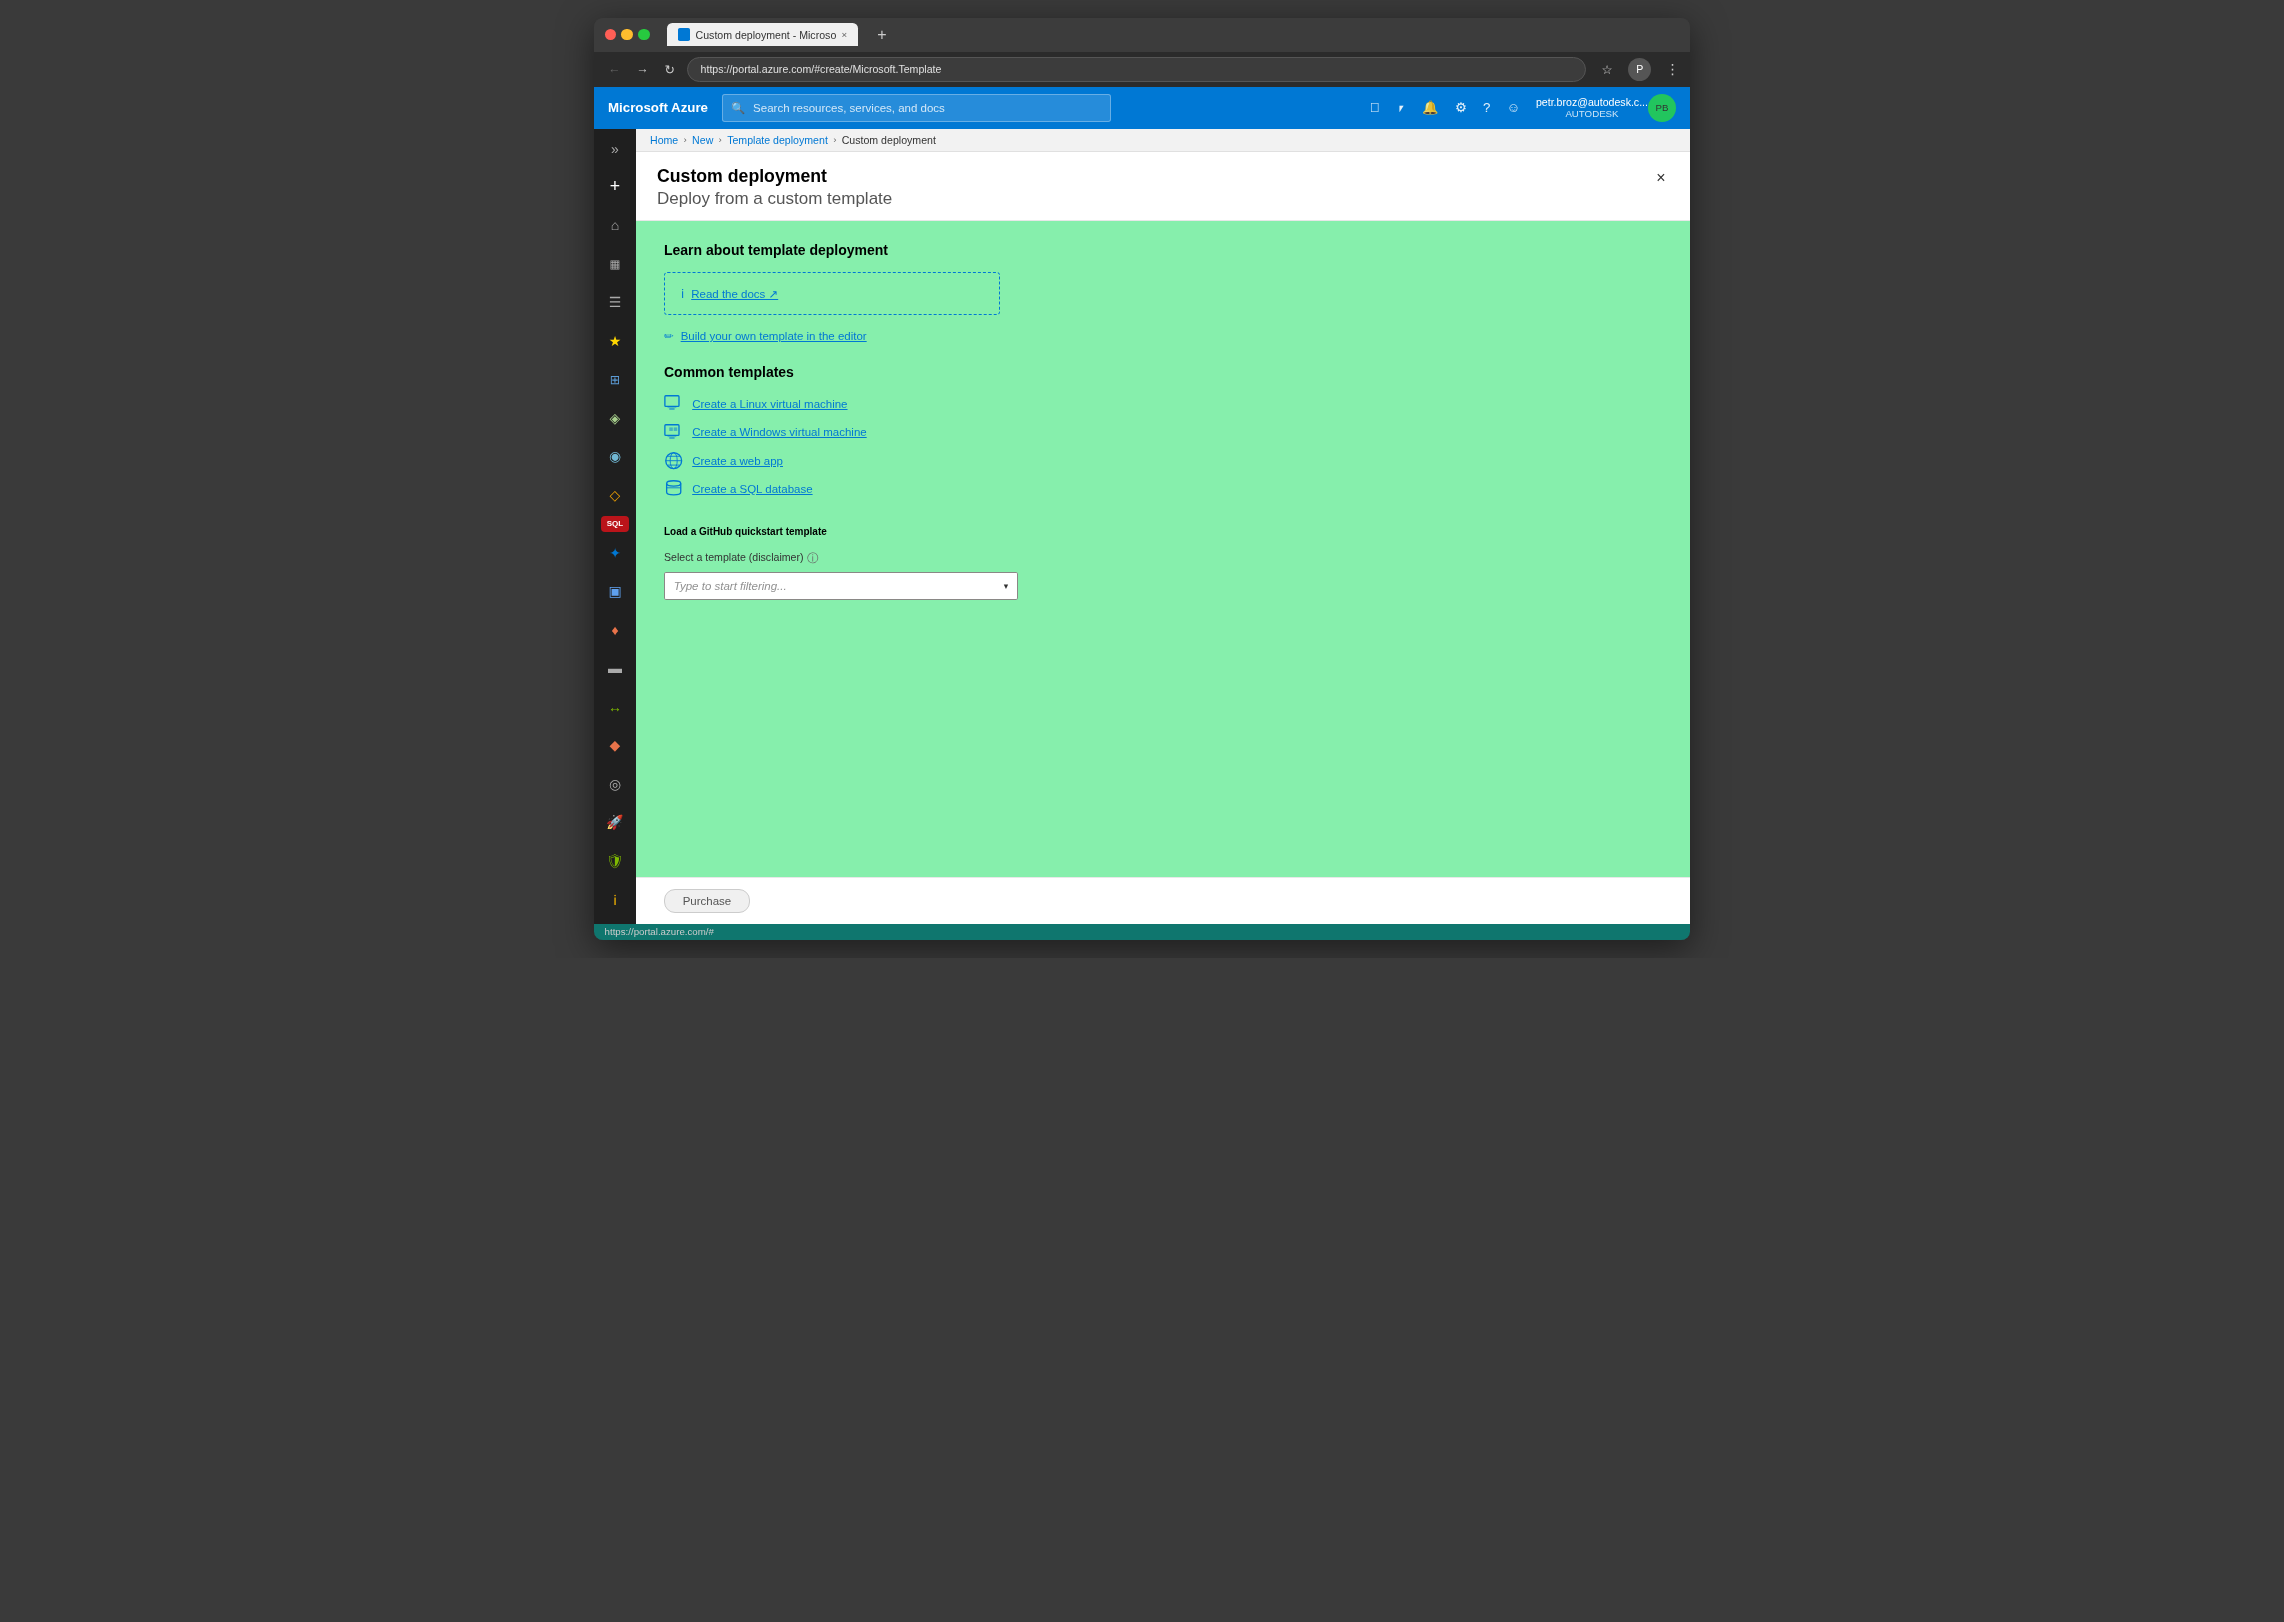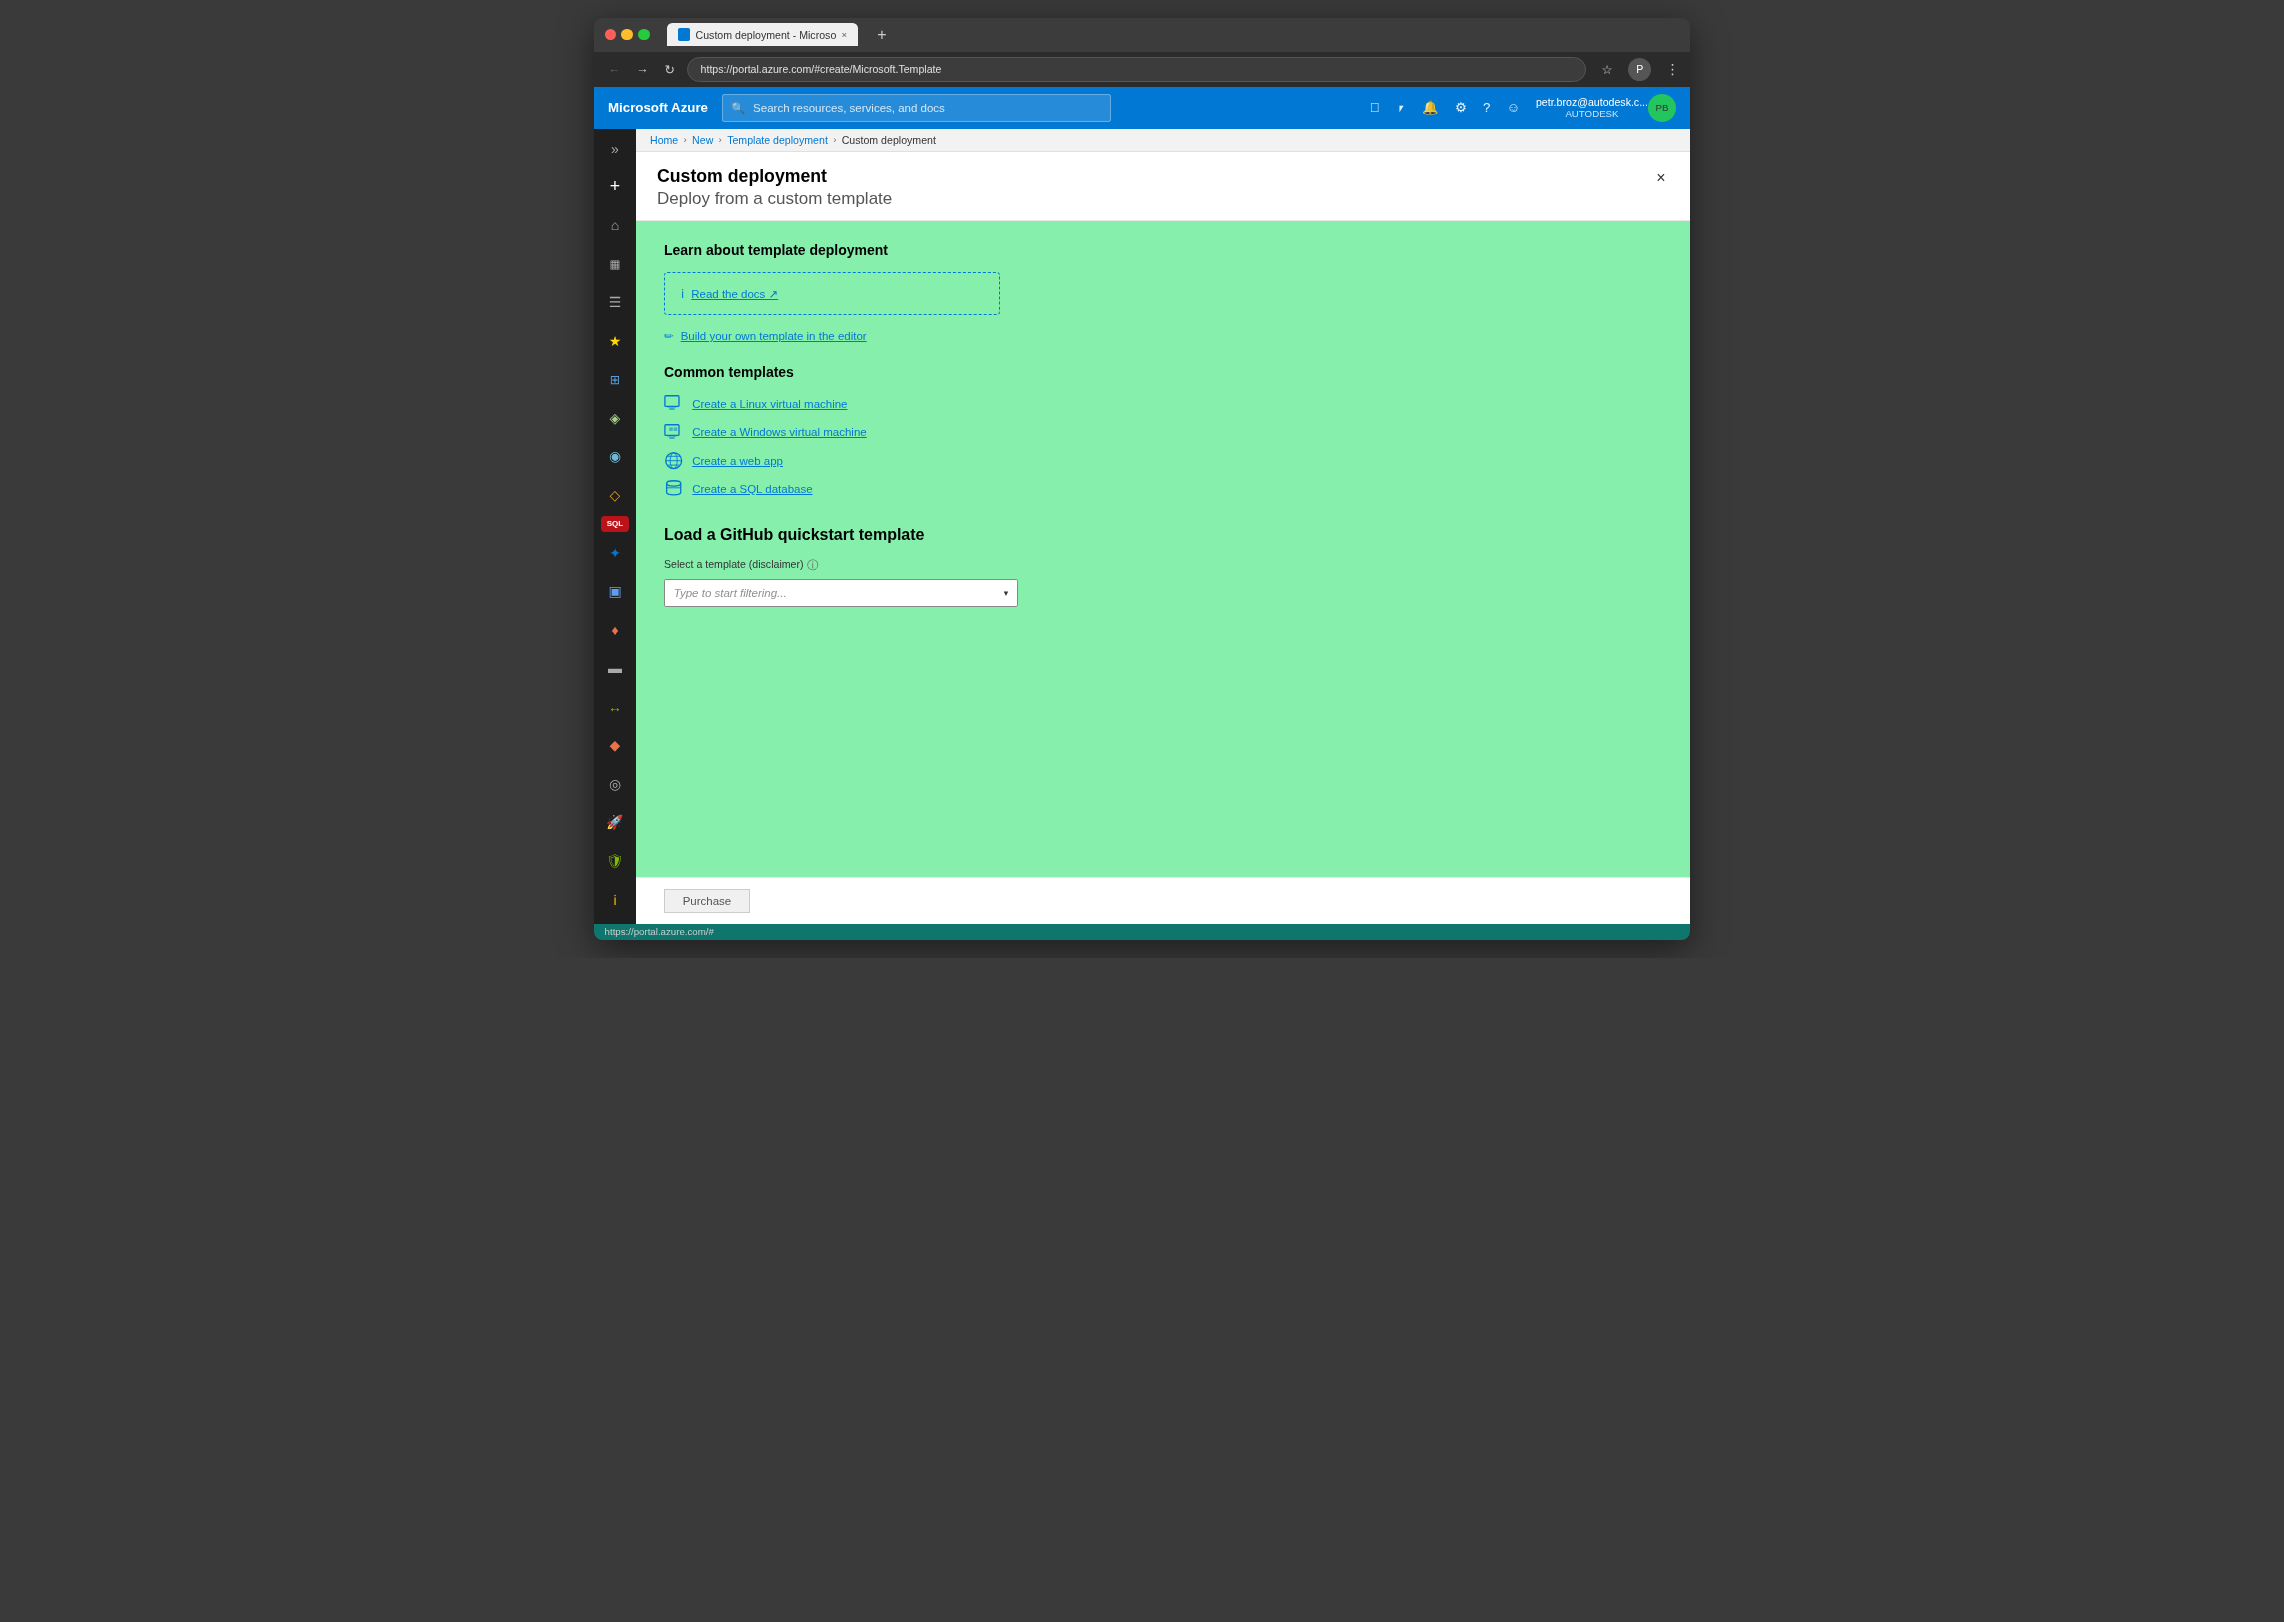--- a/index.html
+++ b/index.html
@@ -300,21 +300,21 @@
       cursor: pointer;
     }
     .template-icon {
       width: 19.4px; height: 19.4px;
       display: flex; align-items: center; justify-content: center;
       font-size: 12.4px;
     }
 
     
     .github-section { }
-    .github-title { font-size: 16px; font-weight: 600; color: #000; margin-bottom: 14px; }
+    .github-title { font-size: 10px; font-weight: 600; color: #000; margin-bottom: 14px; }
     .field-label {
       font-size: 10.6px;
       color: #333;
       margin-bottom: 5.3px;
       display: flex;
       gap: 3.5px;
     }
     .field-info { color: #666; font-size: 11.5px; cursor: help; }
     .dropdown-field {
       display: flex;
@@ -332,21 +332,21 @@
 
     
     .page-footer {
       border-top: 0.9px solid #e8e8e8;
       padding: 10.6px 28px;
       background: #fff;
     }
     .btn-purchase {
       background: #f0f0f0;
       border: 0.9px solid #ccc;
-      border-radius: 0;
+      border-radius: 11px;
       padding: 5.3px 17.7px;
       font-size: 11.5px;
       color: #555;
       cursor: pointer;
     }
 
     
     .status-bar {
       background: #0f766e;
       color: #ccc;

